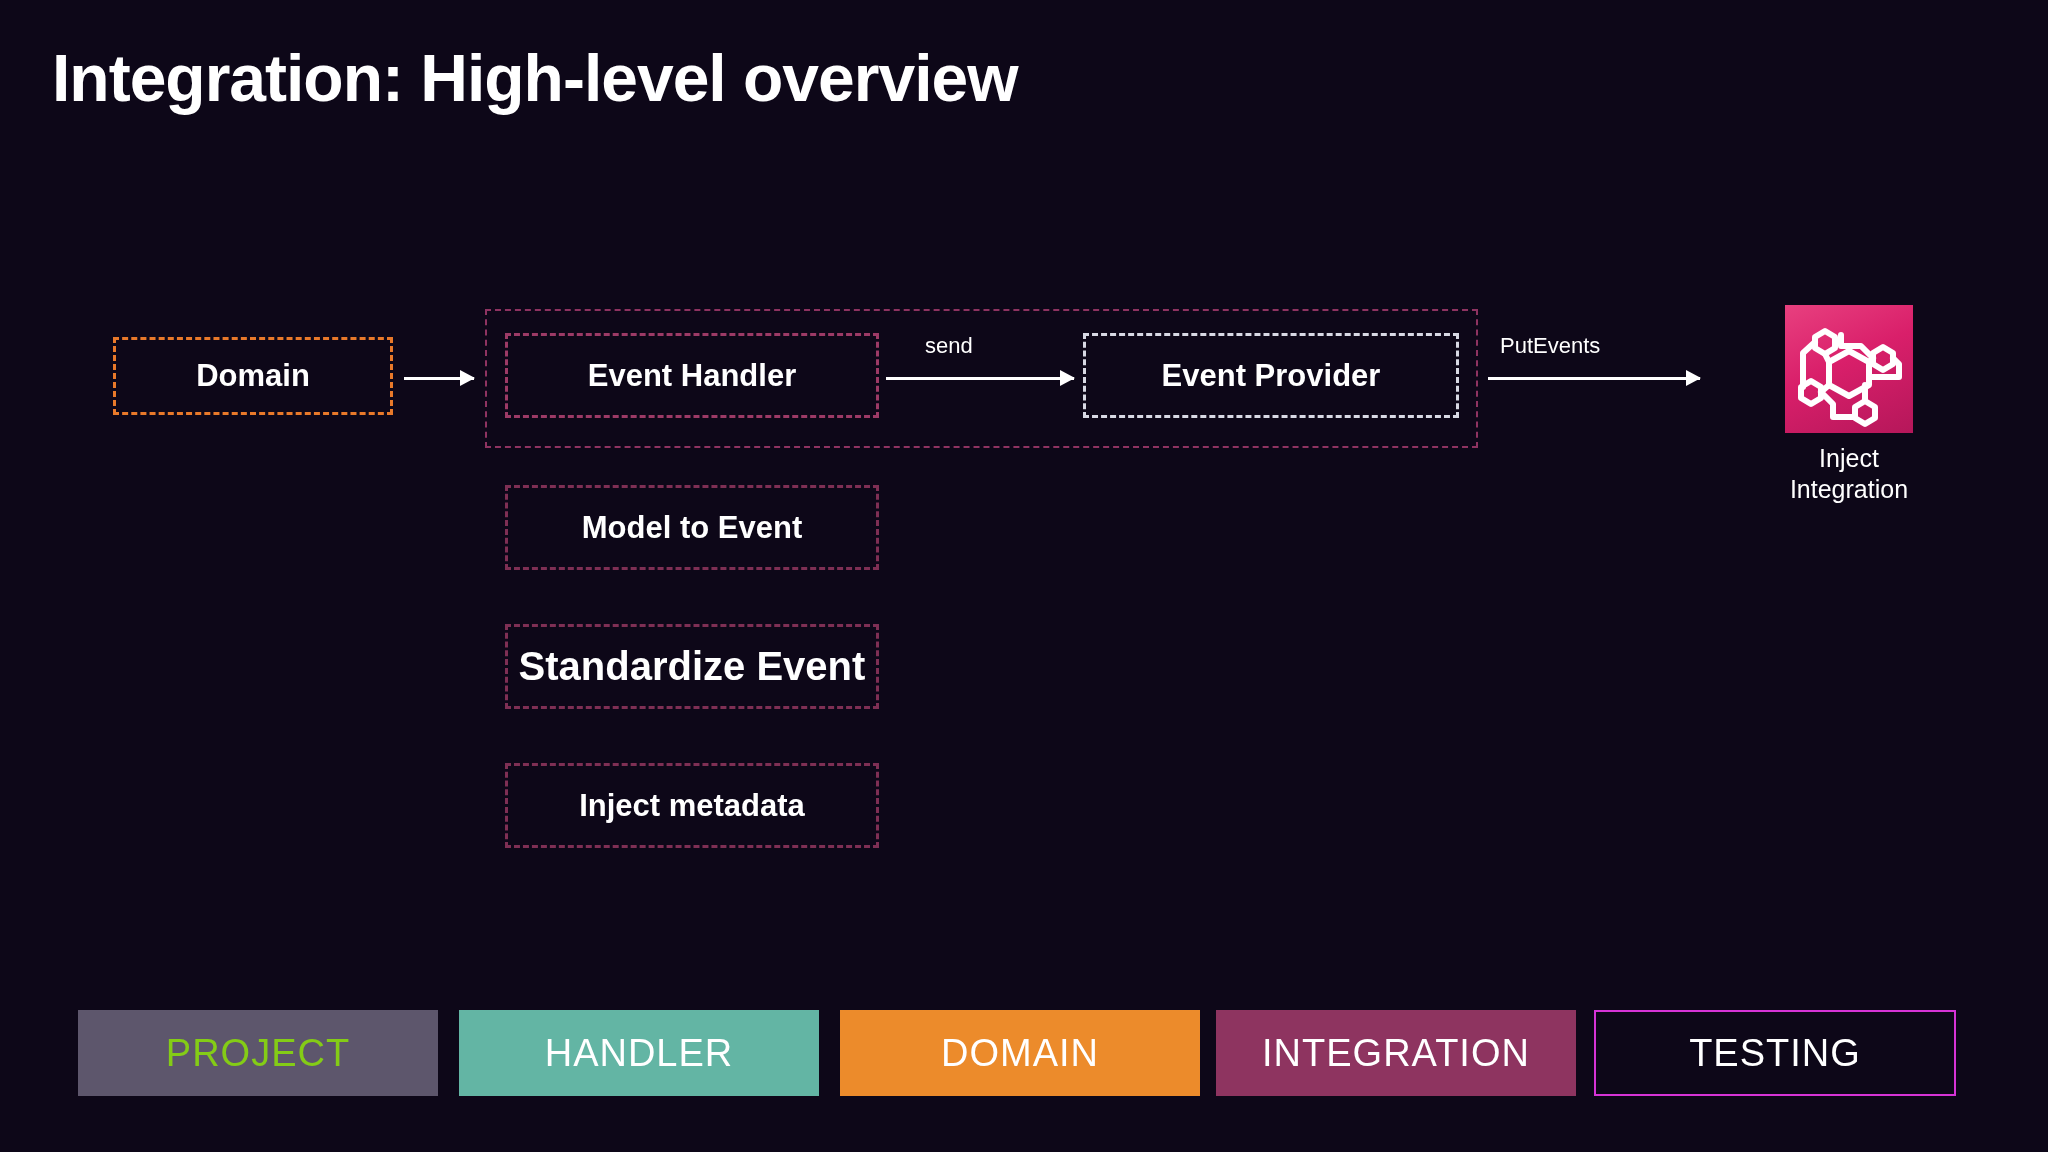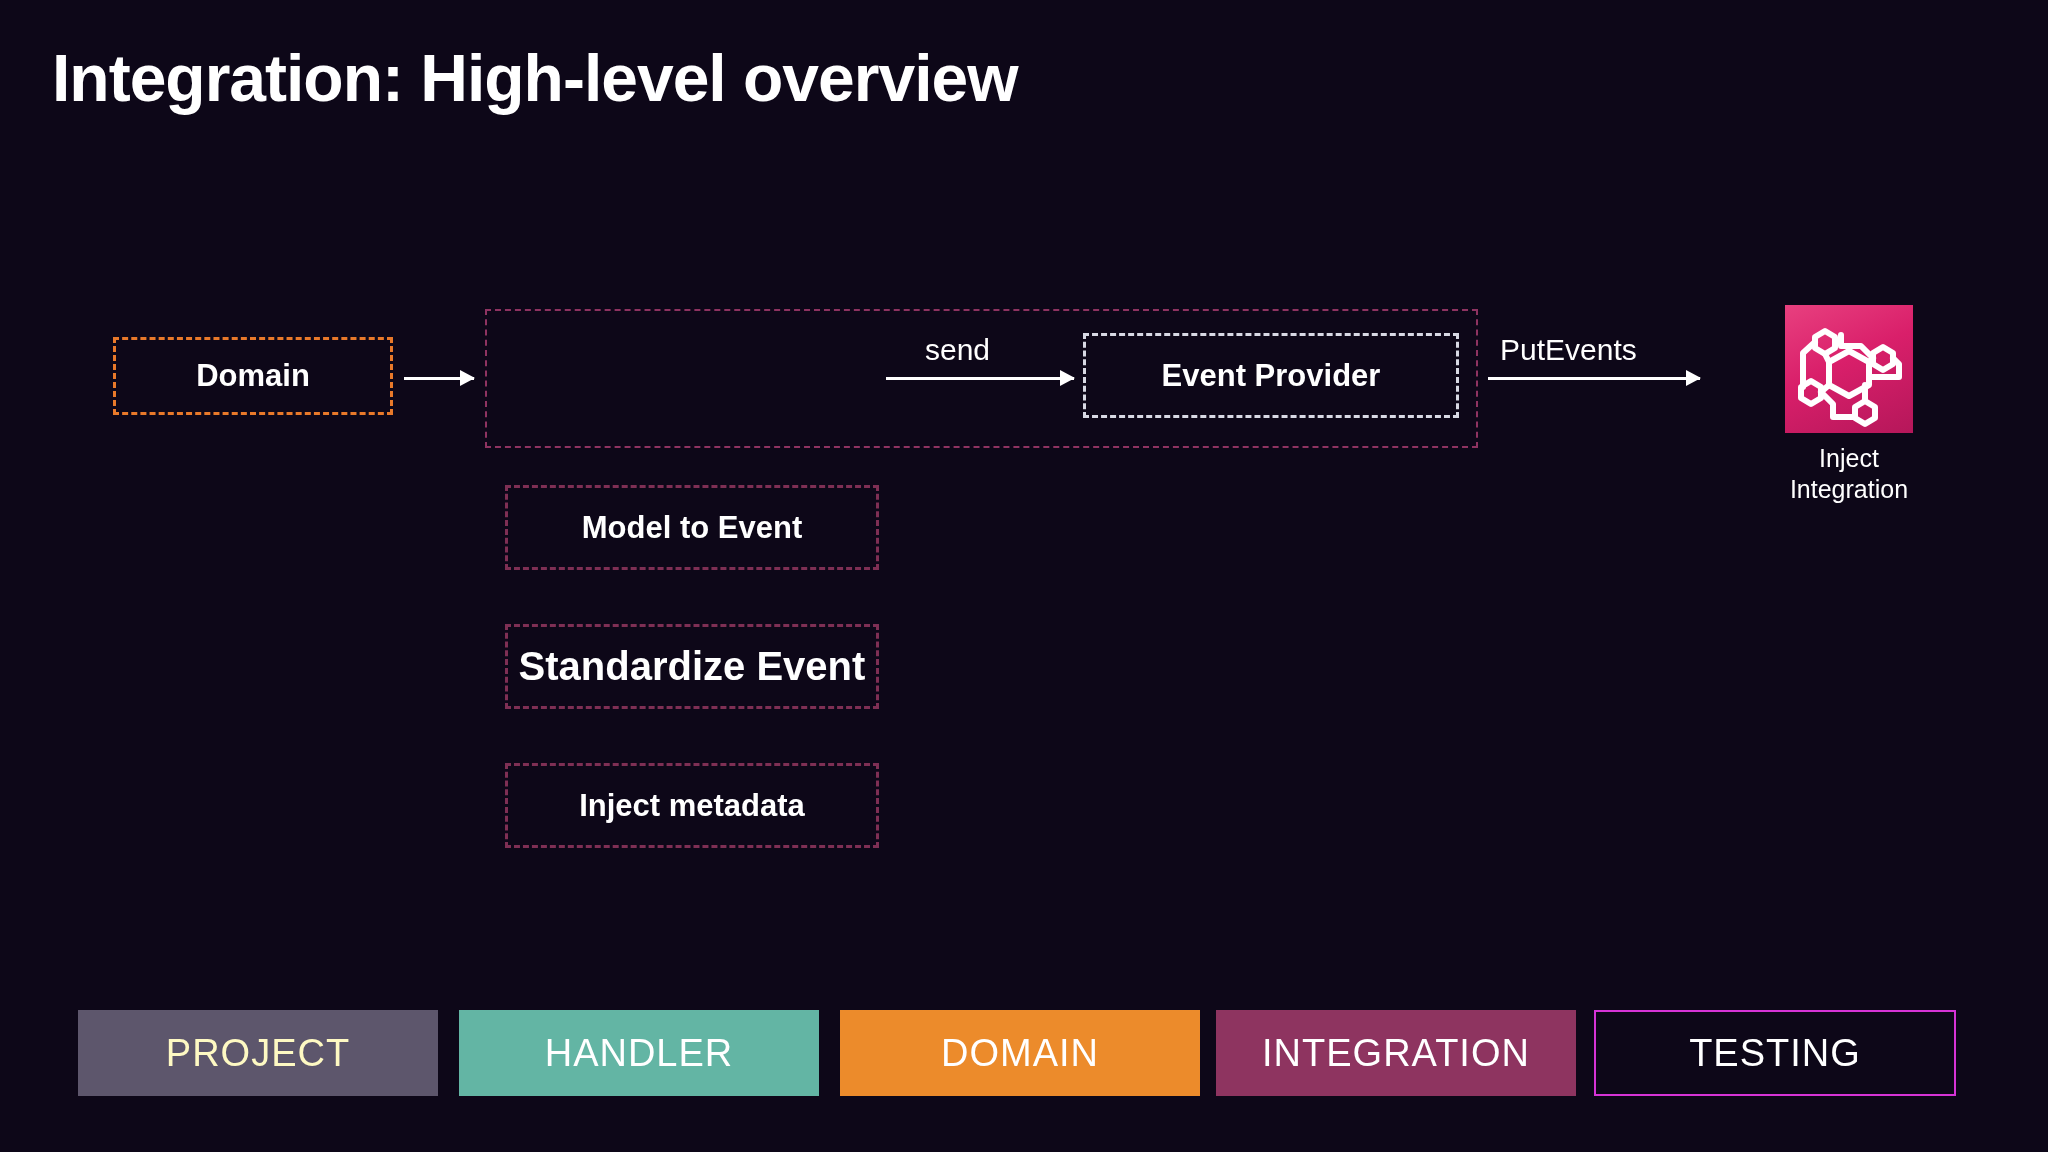--- a/index.html
+++ b/index.html
@@ -84,21 +84,21 @@
     border-left:15px solid #ffffff;
   }
   #arrow-domain { left:404px; top:377px; width:70px; }
   #arrow-domain .arrow-line { width:70px; }
   #arrow-send   { left:886px; top:377px; width:188px; }
   #arrow-send .arrow-line { width:188px; }
   #arrow-putevents { left:1488px; top:377px; width:212px; }
   #arrow-putevents .arrow-line { width:212px; }
 
   .arrow-label {
-    position:absolute; color:#ffffff; font-size:30px; white-space:nowrap;
+    position:absolute; color:#ffffff; font-size:22px; white-space:nowrap;
   }
   #send-label { left:925px; top:333px; }
   #putevents-label { left:1500px; top:333px; }
 
   
   #eventbridge {
     position:absolute; left:1724px; top:305px; width:250px;
   }
   #eventbridge-icon {
     width:128px; height:128px; margin:0 auto;
@@ -144,20 +144,23 @@
 
     <div class="node" id="domain-box" style="border-color: rgb(232, 121, 42);">
       <span class="node-label">Domain</span>
     </div>
 
     <div class="arrow" id="arrow-domain">
       <div class="arrow-line"></div>
       <div class="arrow-head"></div>
     </div>
 
+    <div class="node" id="event-handler-box" style="border-color: rgb(156, 58, 102);">
+      <span class="node-label">Event Handler</span>
+    </div>
 
     <div class="arrow-label" id="send-label">send</div>
     <div class="arrow" id="arrow-send">
       <div class="arrow-line"></div>
       <div class="arrow-head"></div>
     </div>
 
     <div class="node" id="event-provider-box" style="border-color: rgb(216, 217, 228);">
       <span class="node-label">Event Provider</span>
     </div>
@@ -204,21 +207,21 @@
       </div>
       <div id="eventbridge-caption">
         <div>Inject</div>
         <div>Integration</div>
       </div>
     </div>
 
   </div>
 
   <div id="tabs">
-    <div class="tab" id="tab-project" style="left: 78px; width: 360px; color: #fef9c3; background: rgb(93, 86, 108);">
+    <div class="tab" id="tab-project" style="left: 78px; width: 360px; color: #84cc16; background: rgb(93, 86, 108);">
       <span class="tab-label">PROJECT</span>
     </div>
     <div class="tab" id="tab-handler" style="left: 459px; width: 360px; color: rgb(255, 255, 255); background: rgb(99, 181, 164);">
       <span class="tab-label">HANDLER</span>
     </div>
     <div class="tab" id="tab-domain" style="left: 840px; width: 360px; color: rgb(255, 255, 255); background: rgb(236, 139, 43);">
       <span class="tab-label">DOMAIN</span>
     </div>
     <div class="tab" id="tab-integration" style="left: 1216px; width: 360px; color: rgb(255, 255, 255); background: rgb(142, 52, 96);">
       <span class="tab-label">INTEGRATION</span>

